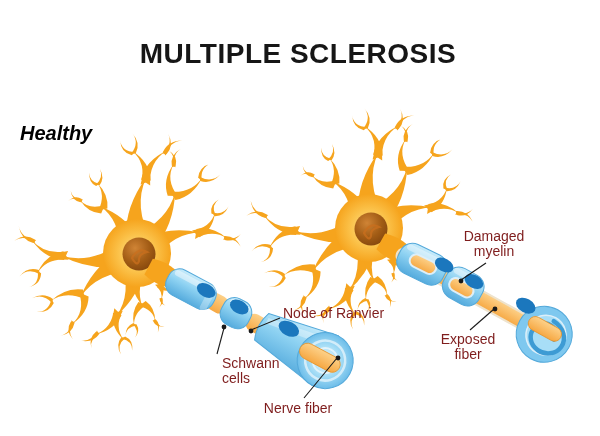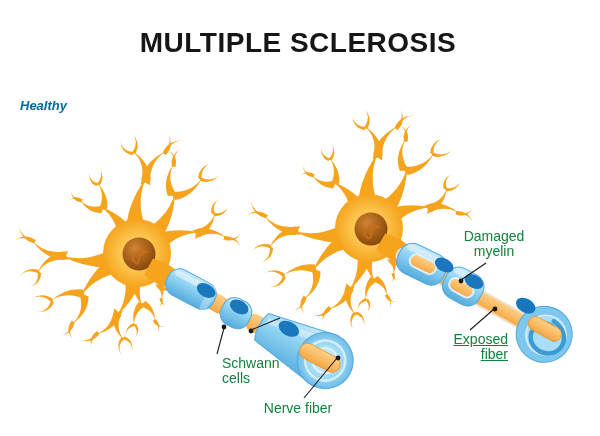--- a/index.html
+++ b/index.html
@@ -2,36 +2,36 @@
 <html><head>
 <meta charset="utf-8">
 <style>
   html,body{margin:0;padding:0;background:#fff;}
   .stage{
     position:relative;width:600px;height:436px;background:#ffffff;overflow:hidden;
     font-family:"Liberation Sans","DejaVu Sans",sans-serif;
   }
   svg{position:absolute;left:0;top:0;}
   .title{
-    position:absolute;top:26px;left:0;right:4px;margin:1px;text-align:center;
+    position:absolute;top:26px;left:0;right:4px;margin:12px;text-align:center;
     font-size:28px;font-weight:700;letter-spacing:0.5px;color:#161616;
   }
   .heading{
-    position:absolute;font-size:13px;font-weight:700;font-style:italic;color:#0369a1;line-height:1.1;
+    position:absolute;font-size:20px;font-weight:700;font-style:italic;color:#000000;line-height:1.1;margin-top:23px;
   }
   .heading-left{left:20px;top:99px;}
   .heading-right{right:24px;top:99px;width:135px;text-align:right;}
   .note{
-    position:absolute;font-size:14px;color:#15803d;line-height:1.1;
+    position:absolute;font-size:14px;color:#7f1d1d;line-height:1.1;
   }
   .l-node{left:283px;top:306px;white-space:nowrap;}
   .l-schwann{left:190px;top:356px;width:72px;text-align:left;margin-left:32px;}
   .l-fiber{left:238px;top:401px;width:120px;text-align:center;}
   .l-damaged{left:454px;top:229px;width:80px;text-align:center;}
-  .l-exposed{left:428px;top:332px;width:80px;text-align:right;text-decoration:underline;}
+  .l-exposed{left:428px;top:332px;width:80px;text-align:center;}
 </style>
 </head>
 <body>
 
 <div class="stage">
 
   <svg id="art" width="600" height="436" viewBox="0 0 600 436">
     <defs>
       <linearGradient id="gMy" x1="0" y1="0" x2="0" y2="1">
         <stop offset="0" stop-color="#c9ecfb"></stop>
@@ -247,17 +247,18 @@
         <circle cx="338" cy="358" r="2.4" fill="#1a1a1a"></circle>
         <circle cx="461" cy="281" r="2.4" fill="#1a1a1a"></circle>
         <circle cx="495" cy="309" r="2.4" fill="#1a1a1a"></circle>
       </g>
     </svg>
 
   <h1 class="title">MULTIPLE SCLEROSIS</h1>
 
   <div class="heading heading-left">Healthy</div>
 
+  <div class="note l-node">Node of Ranvier</div>
   <div class="note l-schwann">Schwann cells</div>
   <div class="note l-fiber">Nerve fiber</div>
   <div class="note l-damaged">Damaged myelin</div>
   <div class="note l-exposed">Exposed fiber</div>
 </div>
 
 </body></html>

